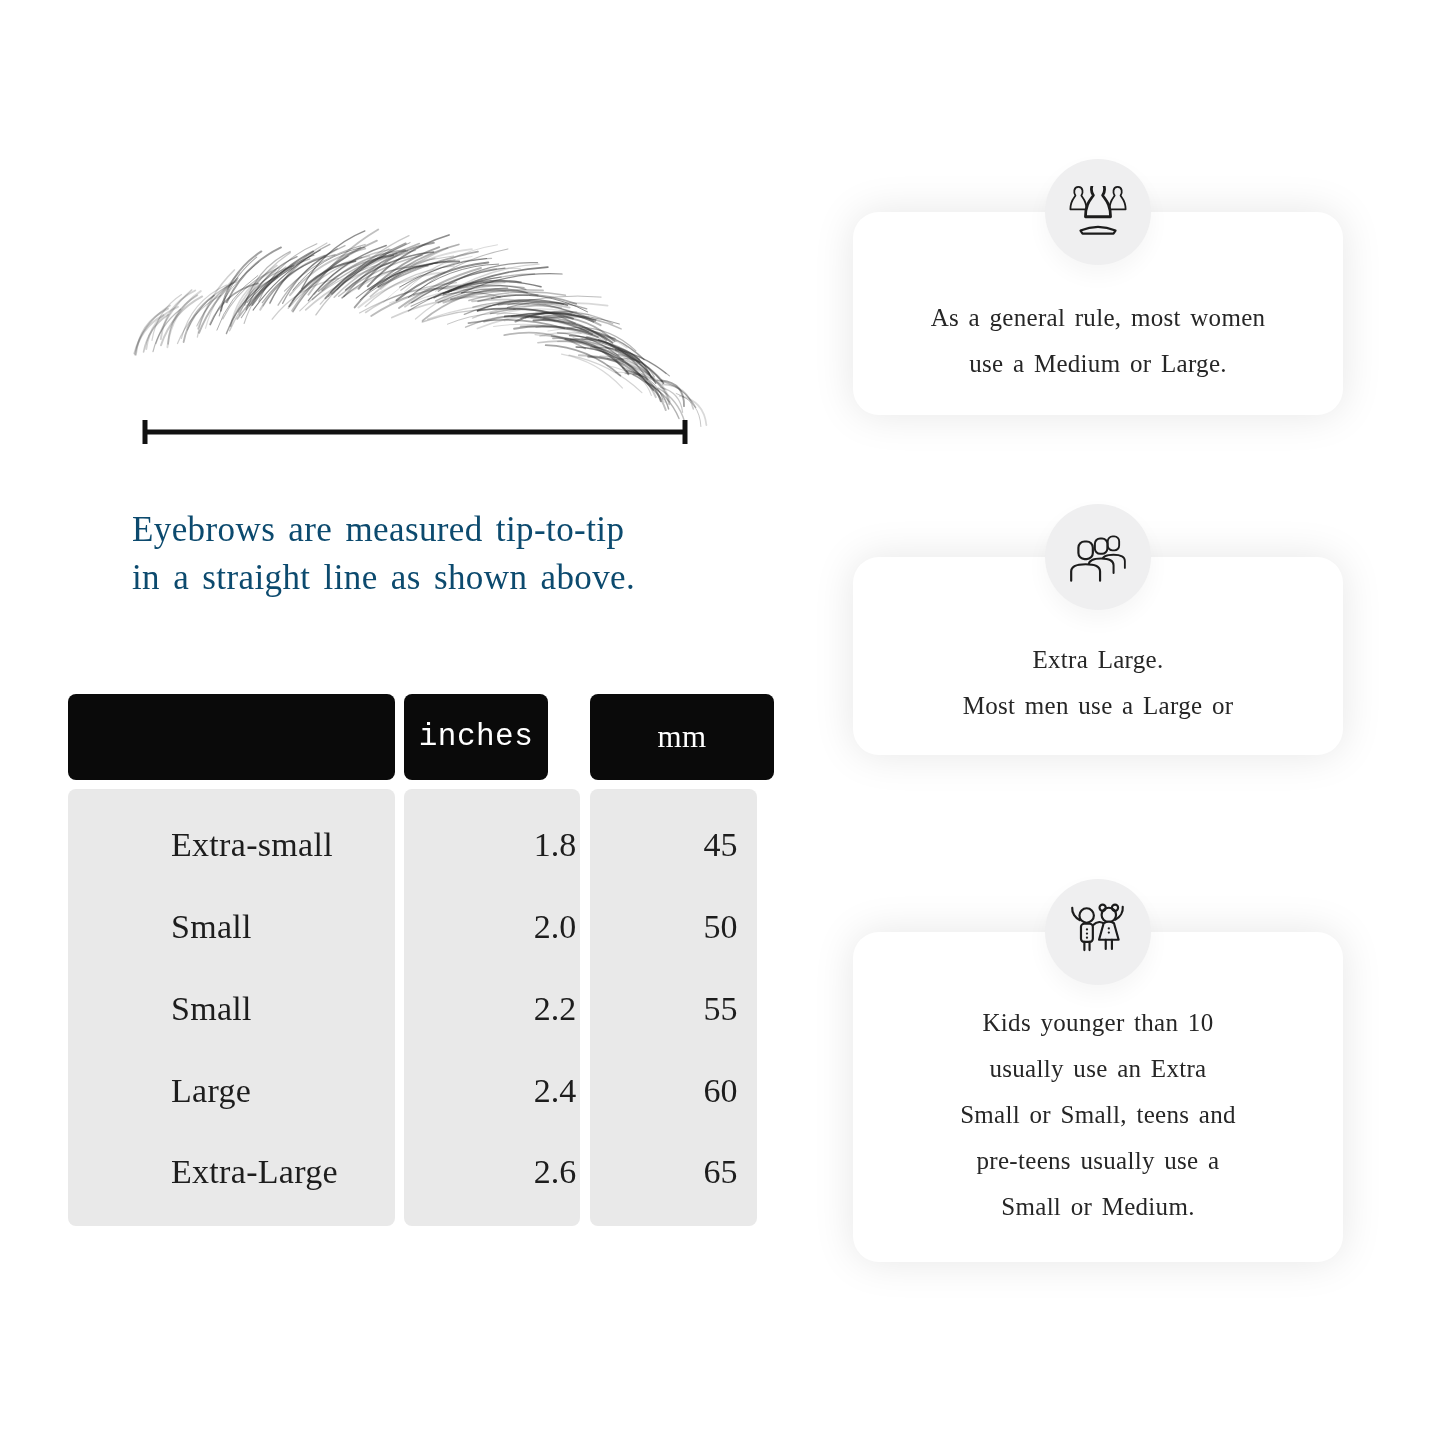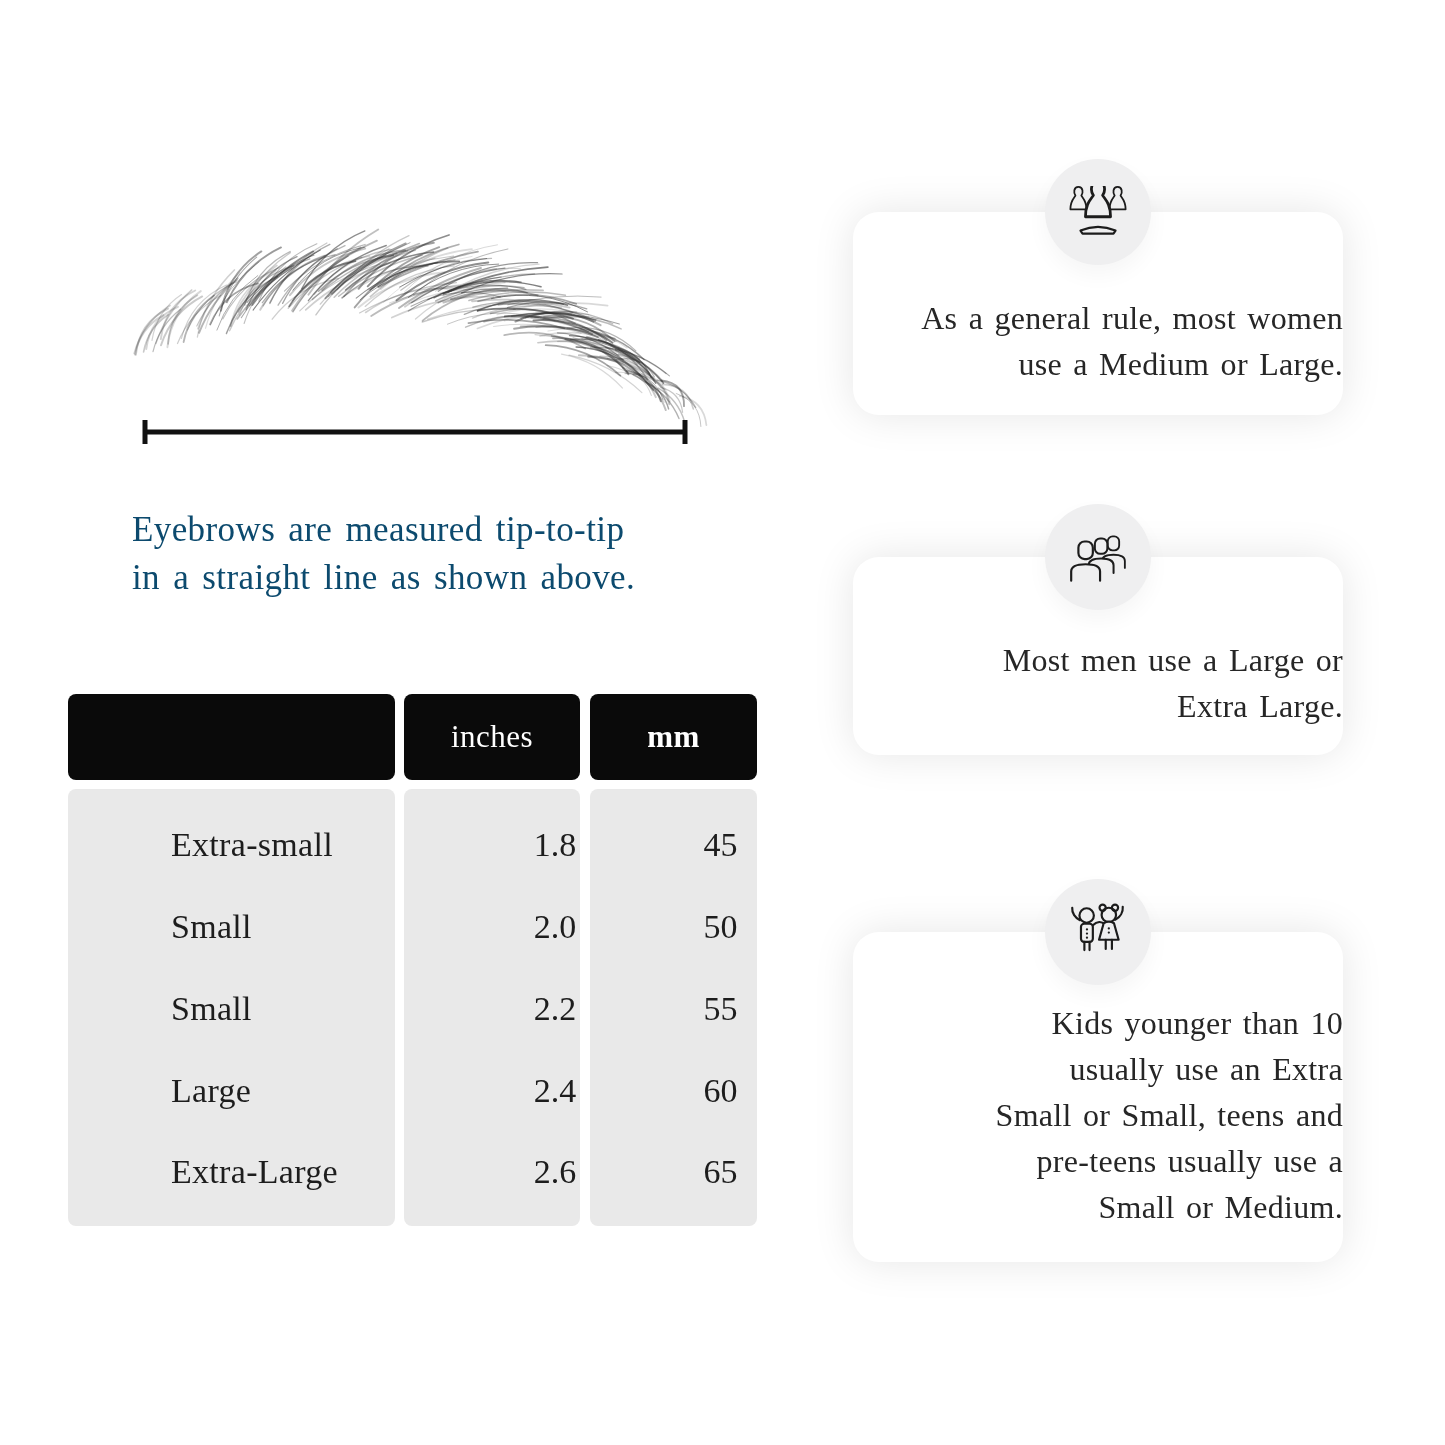--- a/index.html
+++ b/index.html
@@ -11,43 +11,43 @@
   .brow-wrap{position:absolute;left:115px;top:233px;width:585px;height:170px;}
   .brow-wrap svg{overflow:visible;display:block;}
   .measure{position:absolute;left:140px;top:416px;width:550px;height:32px;}
   .caption{position:absolute;left:132px;top:506px;font-size:35px;line-height:48px;
            letter-spacing:.4px;word-spacing:4px;color:#0c4a6e;}
   .caption div{white-space:nowrap;}
   
   .th{position:absolute;top:694px;height:86px;background:#0a0a0a;border-radius:8px;
       color:#ffffff;font-size:31px;line-height:86px;text-align:center;letter-spacing:.5px;}
   .th1{left:68px;width:327px;}
-  .th2{left:404px;width:176px;}
-  .th3{left:590px;width:167px;font-weight:bold;}
+  .th2{left:404px;width:144px;font-family:Liberation Mono, monospace;}
+  .th3{left:590px;width:184px;}
   .tb{position:absolute;top:789px;height:437px;background:#e9e9e9;border-radius:8px;}
   .tb1{left:68px;width:327px;}
   .tb2{left:404px;width:176px;}
   .tb3{left:590px;width:167px;}
   .trow{position:absolute;left:0;width:100%;height:44px;font-size:34px;line-height:44px;color:#1d1d1d;margin-left:47px;}
   .cell{position:absolute;top:0;height:44px;}
   .cell.lab{left:124px;width:270px;text-align:left;letter-spacing:.3px;}
   .cell.inc{left:404px;width:208px;text-align:center;}
   .cell.mm{left:590px;width:167px;text-align:center;}
   
   .card{position:absolute;left:853px;width:490px;background:#ffffff;border-radius:26px;
         box-shadow:0 0 42px rgba(0,0,0,.10);}
   .card1{top:212px;height:203px;}
   .card2{top:557px;height:198px;}
   .card3{top:932px;height:330px;}
   .badge{position:absolute;left:50%;top:-53px;transform:translateX(-50%);
          width:106px;height:106px;border-radius:50%;background:#efeff0;
          display:flex;align-items:center;justify-content:center;
          box-shadow:0 10px 22px rgba(0,0,0,.04);}
   .badge svg{display:block;}
-  .card-text{position:absolute;left:0;right:0;text-align:right;font-size:32px;line-height:46px;
+  .card-text{position:absolute;left:0;right:0;text-align:center;font-size:25px;line-height:46px;
              color:#262626;letter-spacing:.3px;word-spacing:3px;}
   .card1 .card-text{top:83px;}
   .card2 .card-text{top:80px;}
   .card3 .card-text{top:68px;}
   .card-text div{white-space:nowrap;}
   .ic{stroke:#1c1c1c;stroke-width:2.1;fill:#efeff0;stroke-linecap:round;stroke-linejoin:round;}
   .icL{stroke:#1c1c1c;stroke-width:2.1;fill:none;stroke-linecap:round;stroke-linejoin:round;}
   .icD{fill:#1c1c1c;stroke:none;}
 </style>
 </head>
@@ -355,22 +355,22 @@
             <path d="M-13,36 L-13,28 Q-13,21 0,21 Q13,21 13,28 L13,36"></path>
           </g>
           <g transform="translate(20,10)">
             <rect x="-7" y="0" width="14" height="17" rx="6"></rect>
             <path d="M-14,38 L-14,29 Q-14,22 0,22 Q14,22 14,29 L14,38"></path>
           </g>
         </g>
       </svg>
     </div>
     <div class="card-text">
+      <div>Extra Large.</div>
       <div>Most men use a Large or</div>
-      <div>Extra Large.</div>
     </div>
   </div>
 
   <div class="card card3">
     <div class="badge">
       <svg width="66" height="58" viewBox="0 0 64 56">
         <g class="icL">
           <circle cx="21" cy="12" r="7"></circle>
           <path d="M14.5,16.5 C10,14.5 6.5,9.5 7,4.5"></path>
           <rect x="15.5" y="20" width="11.5" height="17.5" rx="3" class="ic"></rect>

